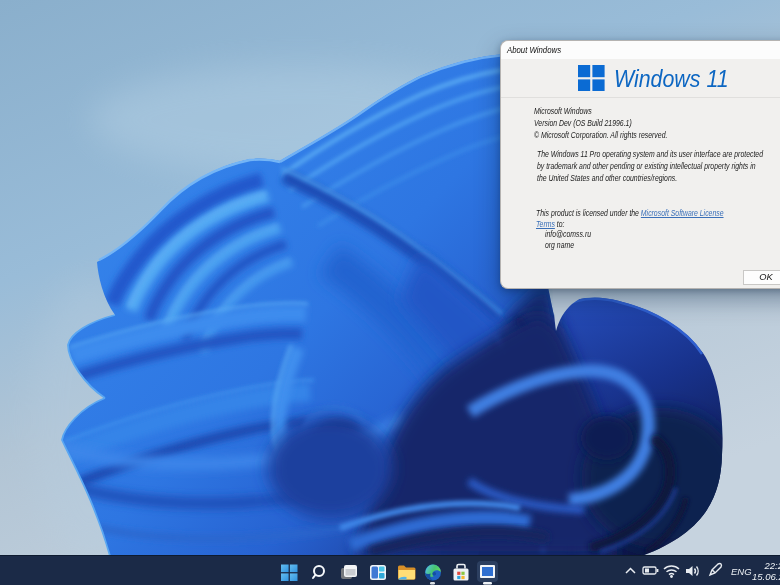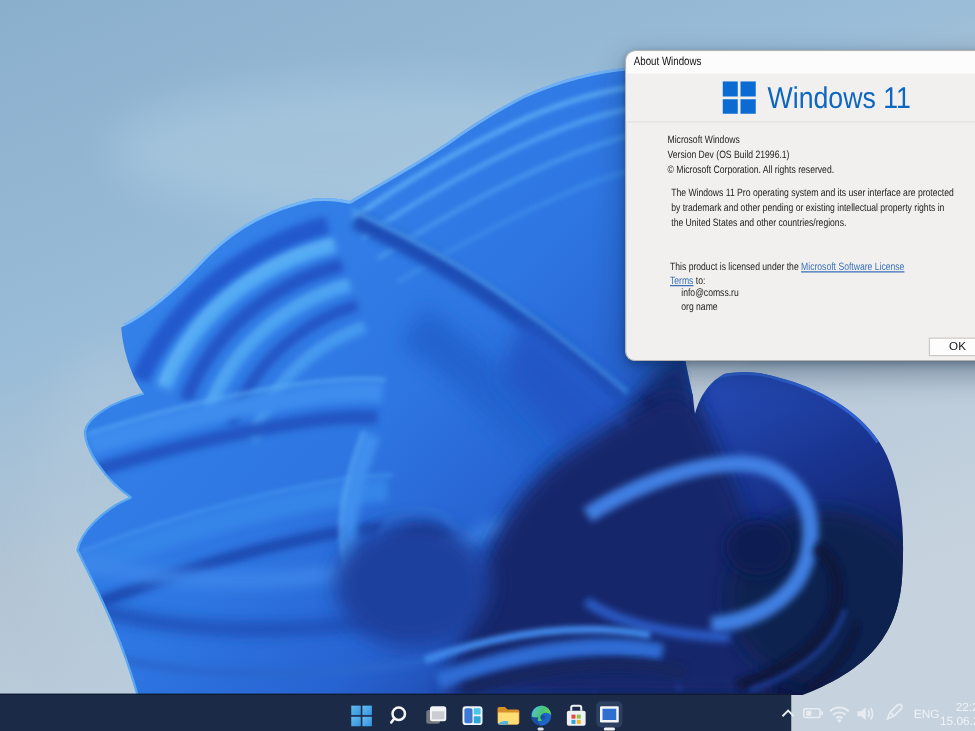--- a/index.html
+++ b/index.html
@@ -1,17 +1,17 @@
 <!DOCTYPE html>
 <html><head>
 <meta charset="utf-8">
 <style>
   html,body{margin:0;padding:0;}
   #screen{position:relative;width:780px;height:585px;overflow:hidden;
-    font-family:"Liberation Sans",sans-serif;background:#9ab9d4;}
+    font-family:"Liberation Sans",sans-serif;background:#9ab9d4;font-style:italic;}
   #wall{position:absolute;left:0;top:0;}
   
   #dlg{position:absolute;left:500px;top:40px;width:316px;height:249px;
     background:#f1f0ee;border-radius:8px 0 0 8px;border:1px solid #b5b3b1;border-right:none;
     box-sizing:border-box;
     box-shadow:0 10px 24px rgba(0,30,60,0.38), 0 2px 6px rgba(0,20,40,0.25);
     font-size:8.5px;color:#1b1b1b;}
   #dlg .titlebar{position:absolute;left:0;top:0;width:100%;height:18px;
     background:#fcfcfc;border-radius:8px 0 0 0;}
   #dlg .titlebar span{position:absolute;left:6.3px;top:2.8px;font-size:9.5px;color:#101010;
@@ -24,21 +24,21 @@
   #dlg .txt{position:absolute;transform:scaleX(0.81);transform-origin:left top;white-space:nowrap;}
   #dlg .body{left:33px;top:63.5px;line-height:12.3px;}
   #dlg .b2{left:36px;top:106.5px;line-height:12.2px;}
   #dlg .b3{left:35px;top:167px;line-height:10.8px;}
   #dlg .lic{left:44px;top:188px;line-height:11.3px;}
   #dlg a{color:#3a6fb8;text-decoration:underline;}
   #dlg .okbtn{position:absolute;left:242px;top:228.5px;width:44px;height:13.5px;
     background:#fdfdfd;border:1px solid #c9c8c6;font-size:9.3px;text-align:center;
     line-height:13px;color:#151515;}
   
-  #bar{position:absolute;left:0;top:555px;width:633px;height:30px;background:#1b2a47;
+  #bar{position:absolute;left:0;top:555px;width:780px;height:30px;background:#1b2a47;
     border-top:1px solid #0e1b30;box-sizing:border-box;text-align:right;}
 </style>
 </head>
 <body>
 <div id="screen">
 <svg id="wall" width="780" height="585" viewBox="0 0 780 585">
   <defs>
     <linearGradient id="bg" x1="0" y1="0" x2="0.52" y2="1">
       <stop offset="0" stop-color="#8aafcc"></stop>
       <stop offset="0.38" stop-color="#99bcd8"></stop>

